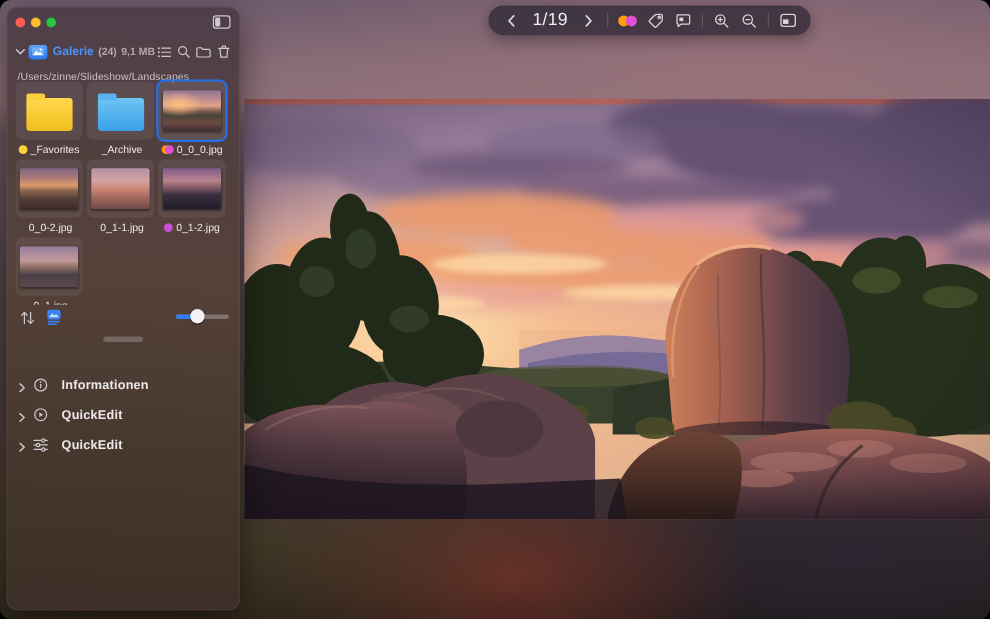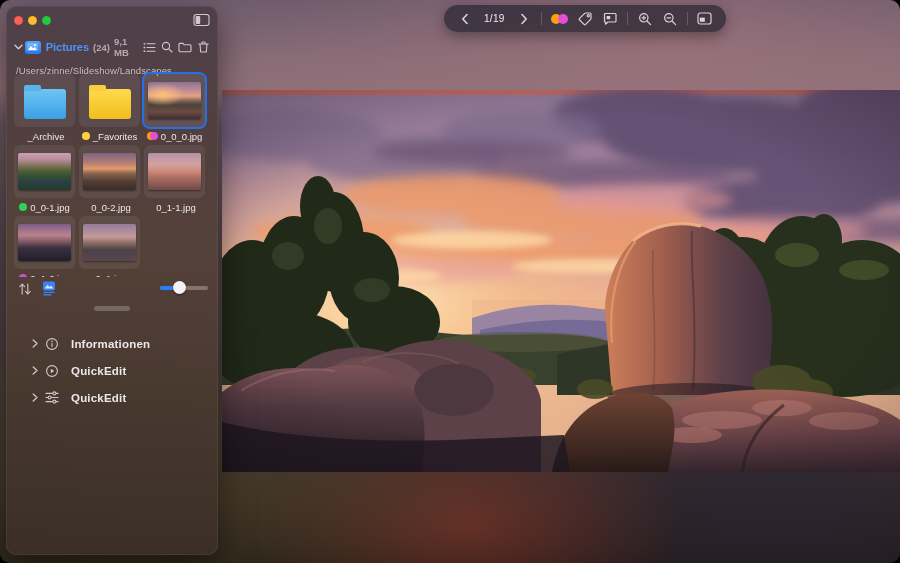--- a/index.html
+++ b/index.html
@@ -19,21 +19,21 @@
 
   
   .photo{position:absolute;left:222px;top:90px;width:678px;height:382px;}
   .photo svg{display:block;width:100%;height:100%;}
 
   
   .toolbar{position:absolute;left:444px;top:5px;height:27px;border-radius:14px;
     background:rgba(56,48,60,.88);box-shadow:0 4px 14px rgba(0,0,0,.35);
     display:flex;align-items:center;padding:0 13px;gap:9px;}
   .tb-btn{display:flex;align-items:center;justify-content:center;height:18px;min-width:16px;cursor:default;}
-  .tb-counter{font-size:10px;color:#f0ecef;letter-spacing:.3px;padding:0 2px;}
+  .tb-counter{font-size:16px;color:#f0ecef;letter-spacing:.3px;padding:0 2px;}
   .tb-div{width:1px;height:13px;background:rgba(255,255,255,.18);}
   .tb-dots{position:relative;width:17px;height:10px;}
   .tb-dots i{position:absolute;top:0;width:10px;height:10px;border-radius:50%;}
   .tb-dots i:first-child{left:0;}
   .tb-dots i:last-child{left:7px;}
   .ticon{stroke:#d9d3d7;fill:none;stroke-width:1.2;stroke-linecap:round;stroke-linejoin:round;}
 
   
   .sidebar{position:absolute;left:6px;top:6px;width:212px;height:549px;border-radius:10px;
     background:linear-gradient(183deg, rgba(77,62,73,.96) 0%, rgba(80,62,62,.96) 22%, rgba(84,65,56,.95) 45%, rgba(72,57,47,.96) 70%, rgba(58,46,38,.97) 100%);
@@ -87,21 +87,21 @@
   .fb-controls{position:absolute;left:0;top:272px;width:212px;height:22px;}
   .sort-btn{position:absolute;left:11px;top:2px;}
   .view-btn{position:absolute;left:35px;top:1px;}
   .slider{position:absolute;left:154px;top:8px;width:48px;height:4px;border-radius:2px;background:rgba(255,255,255,.28);}
   .slider-fill{position:absolute;left:0;top:0;height:4px;border-radius:2px;width:40%;}
   .slider-knob{position:absolute;top:-5px;left:calc(40% - 6px);width:13px;height:13px;border-radius:50%;
       background:#f4f2f3;box-shadow:0 1px 2px rgba(0,0,0,.45);}
   .resize-handle{position:absolute;left:88px;top:300px;width:36px;height:5px;border-radius:2.5px;background:rgba(255,255,255,.22);}
 
   .sections{position:absolute;left:0;top:324px;width:212px;}
-  .section-row{height:27px;display:flex;align-items:center;padding-left:26px;}
+  .section-row{height:27px;display:flex;align-items:flex-end;padding-left:11px;}
   .section-chev{width:12px;display:flex;}
   .section-icon{width:17px;display:flex;margin-left:1px;}
   .section-label{margin-left:9px;font-size:11.5px;font-weight:bold;color:#ece7e9;letter-spacing:.2px;}
 </style>
 </head>
 <body>
 
 <div class="window">
   <div class="backdrop"></div>
 
@@ -342,21 +342,21 @@
             <polyline points="1,1.2 4.5,4.8 8,1.2" stroke-width="1.4"></polyline>
           </svg>
       </span>
       <span class="fb-appicon">
         <svg width="11" height="8" viewBox="0 0 11 8">
           <rect x="0" y="0" width="11" height="8" rx="1.5" fill="#fff" opacity=".25"></rect>
           <path d="M1,7 L4,3 L6,5.5 L7.5,4 L10,7 Z" fill="#fff"></path>
           <circle cx="8" cy="2" r="1" fill="#fff"></circle>
         </svg>
       </span>
-      <span class="fb-title">Pictures</span>
+      <span class="fb-title">Galerie</span>
       <span class="fb-meta">(24)</span>
       <span class="fb-meta">9,1 MB</span>
       <span class="fb-actions">
         <span class="tb-btn">
           <svg width="13" height="11" viewBox="0 0 13 11" class="sicon">
             <line x1="4" y1="1.8" x2="12" y2="1.8"></line>
               <line x1="4" y1="5.5" x2="12" y2="5.5"></line>
               <line x1="4" y1="9.2" x2="12" y2="9.2"></line>
             <circle cx="1.4" cy="1.8" r=".9" fill="#cfc8cc" stroke="none"></circle>
               <circle cx="1.4" cy="5.5" r=".9" fill="#cfc8cc" stroke="none"></circle>
@@ -382,59 +382,48 @@
           </svg>
         </span>
       </span>
     </div>
 
     <div class="fb-path">/Users/zinne/Slideshow/Landscapes</div>
 
     <div class="grid">
       <div class="cell">
         <div class="tile">
-            <div class="folder folder-blue"></div>
-          </div>
-        <div class="tile-label">
-            <span class="tags"></span>
-            <span>_Archive</span>
-          </div>
-      </div>
-      <div class="cell">
-        <div class="tile">
             <div class="folder folder-yellow"></div>
           </div>
         <div class="tile-label">
             <span class="tags">
               <span class="tag-dot" style="background: rgb(255, 211, 56);"></span>
             </span>
             <span>_Favorites</span>
+          </div>
+      </div>
+      <div class="cell">
+        <div class="tile">
+            <div class="folder folder-blue"></div>
+          </div>
+        <div class="tile-label">
+            <span class="tags"></span>
+            <span>_Archive</span>
           </div>
       </div>
       <div class="cell">
         <div class="tile selected">
             <div class="thumb thumb-sunset"></div>
           </div>
         <div class="tile-label">
             <span class="tags">
               <span class="tag-dot" style="background: rgb(255, 159, 10);"></span>
               <span class="tag-dot" style="background: rgb(226, 79, 210); margin-left: -5px;"></span>
             </span>
             <span>0_0_0.jpg</span>
-          </div>
-      </div>
-      <div class="cell">
-        <div class="tile">
-            <div class="thumb thumb-lake"></div>
-          </div>
-        <div class="tile-label">
-            <span class="tags">
-              <span class="tag-dot" style="background: rgb(47, 209, 88);"></span>
-            </span>
-            <span>0_0-1.jpg</span>
           </div>
       </div>
       <div class="cell">
         <div class="tile">
             <div class="thumb thumb-plain"></div>
           </div>
         <div class="tile-label">
             <span class="tags"></span>
             <span>0_0-2.jpg</span>
           </div>

